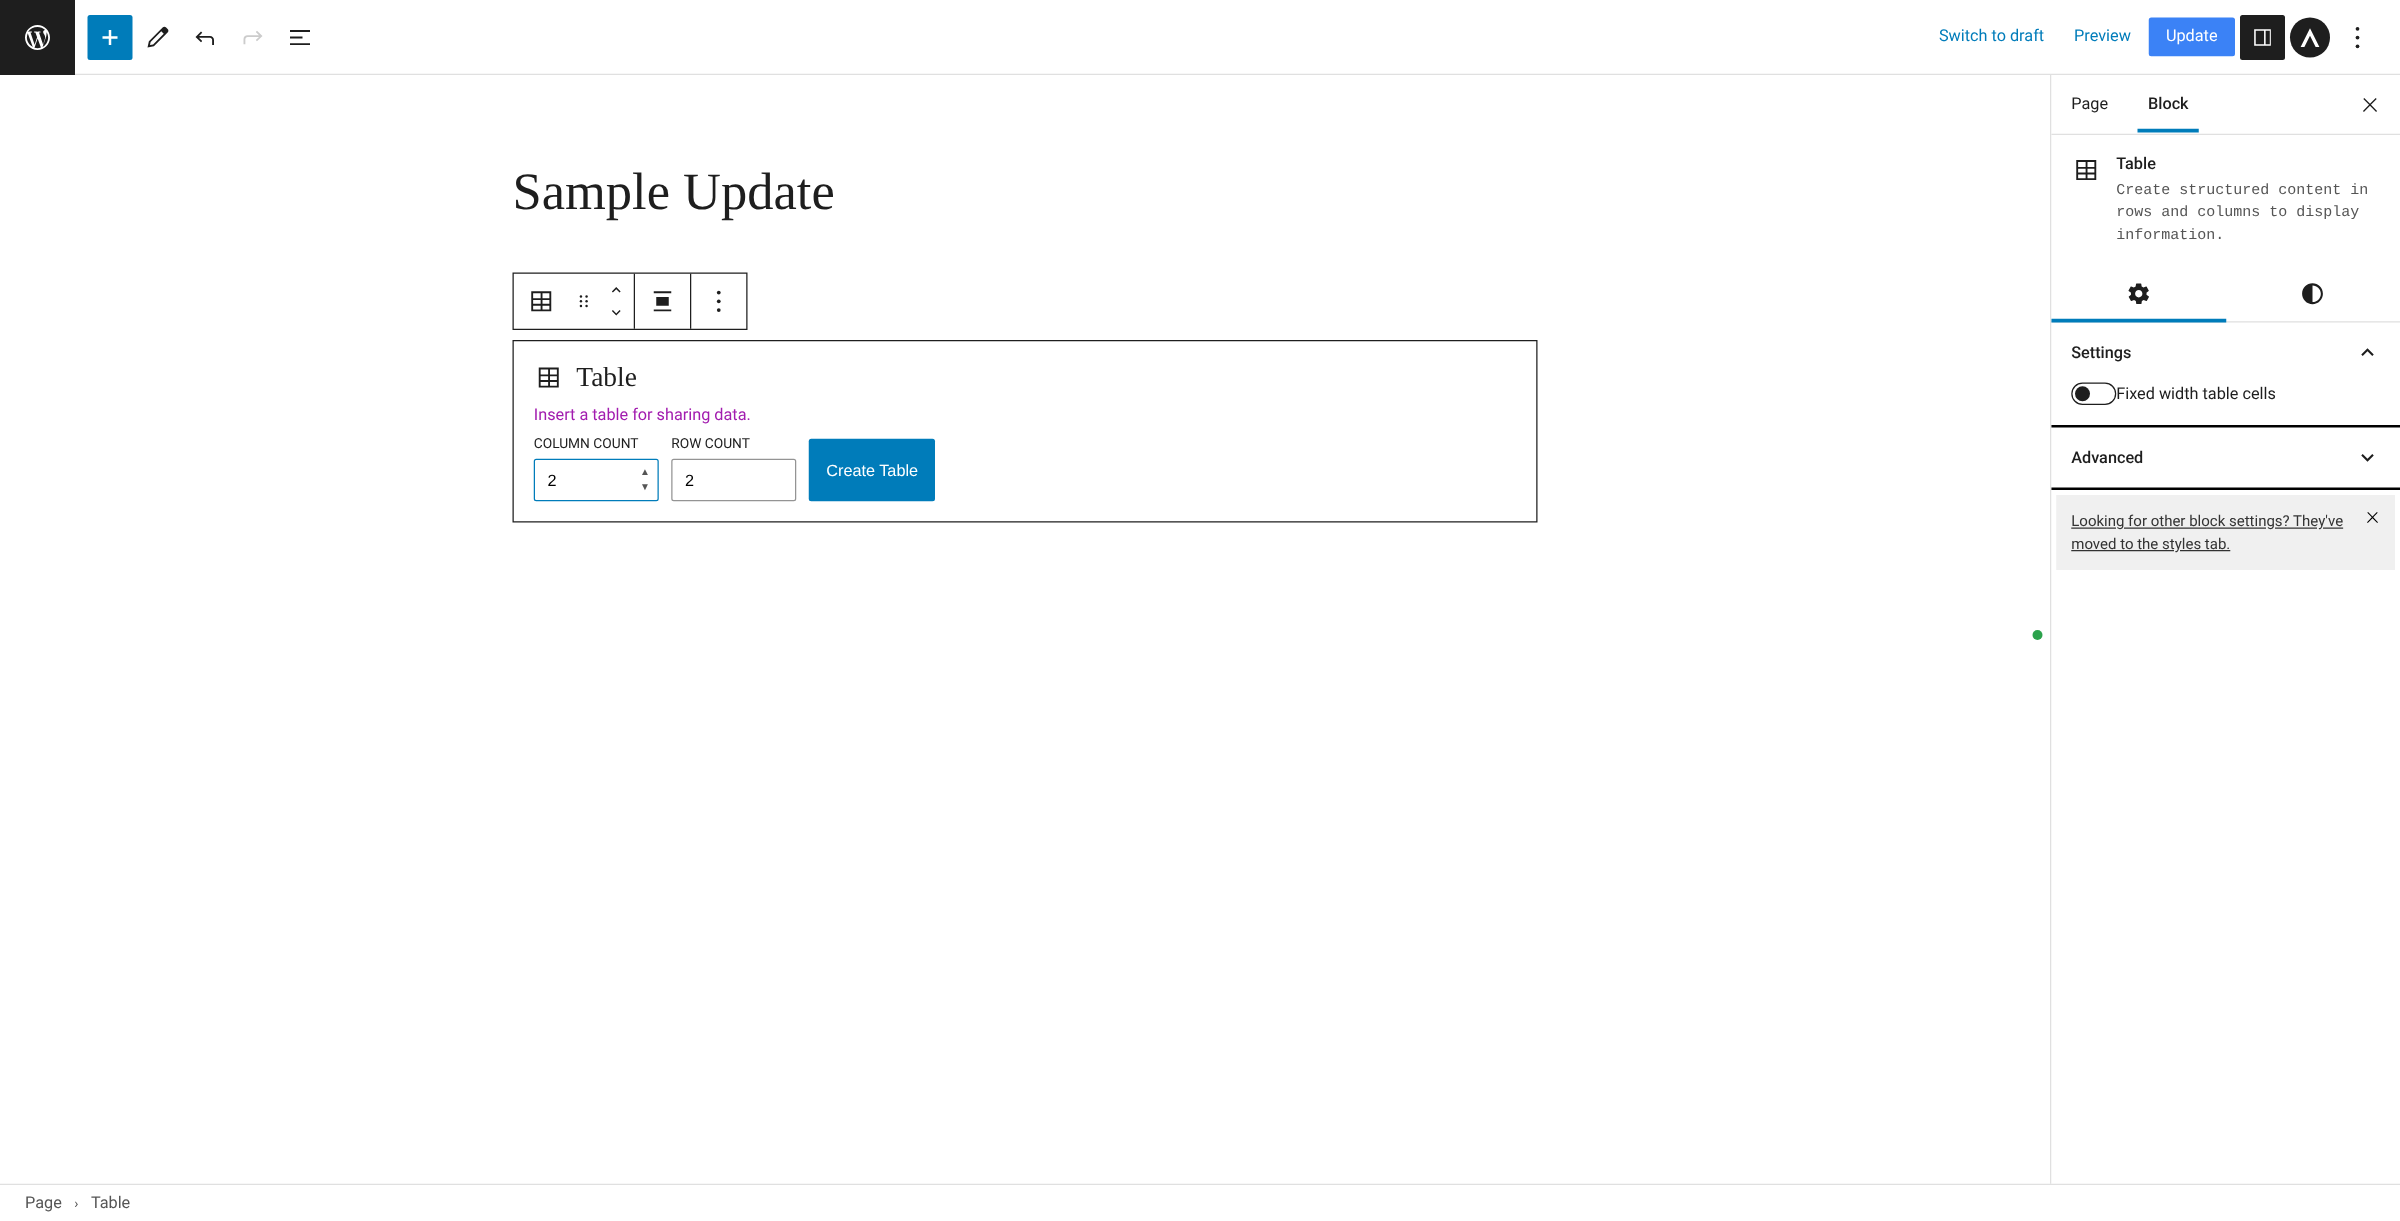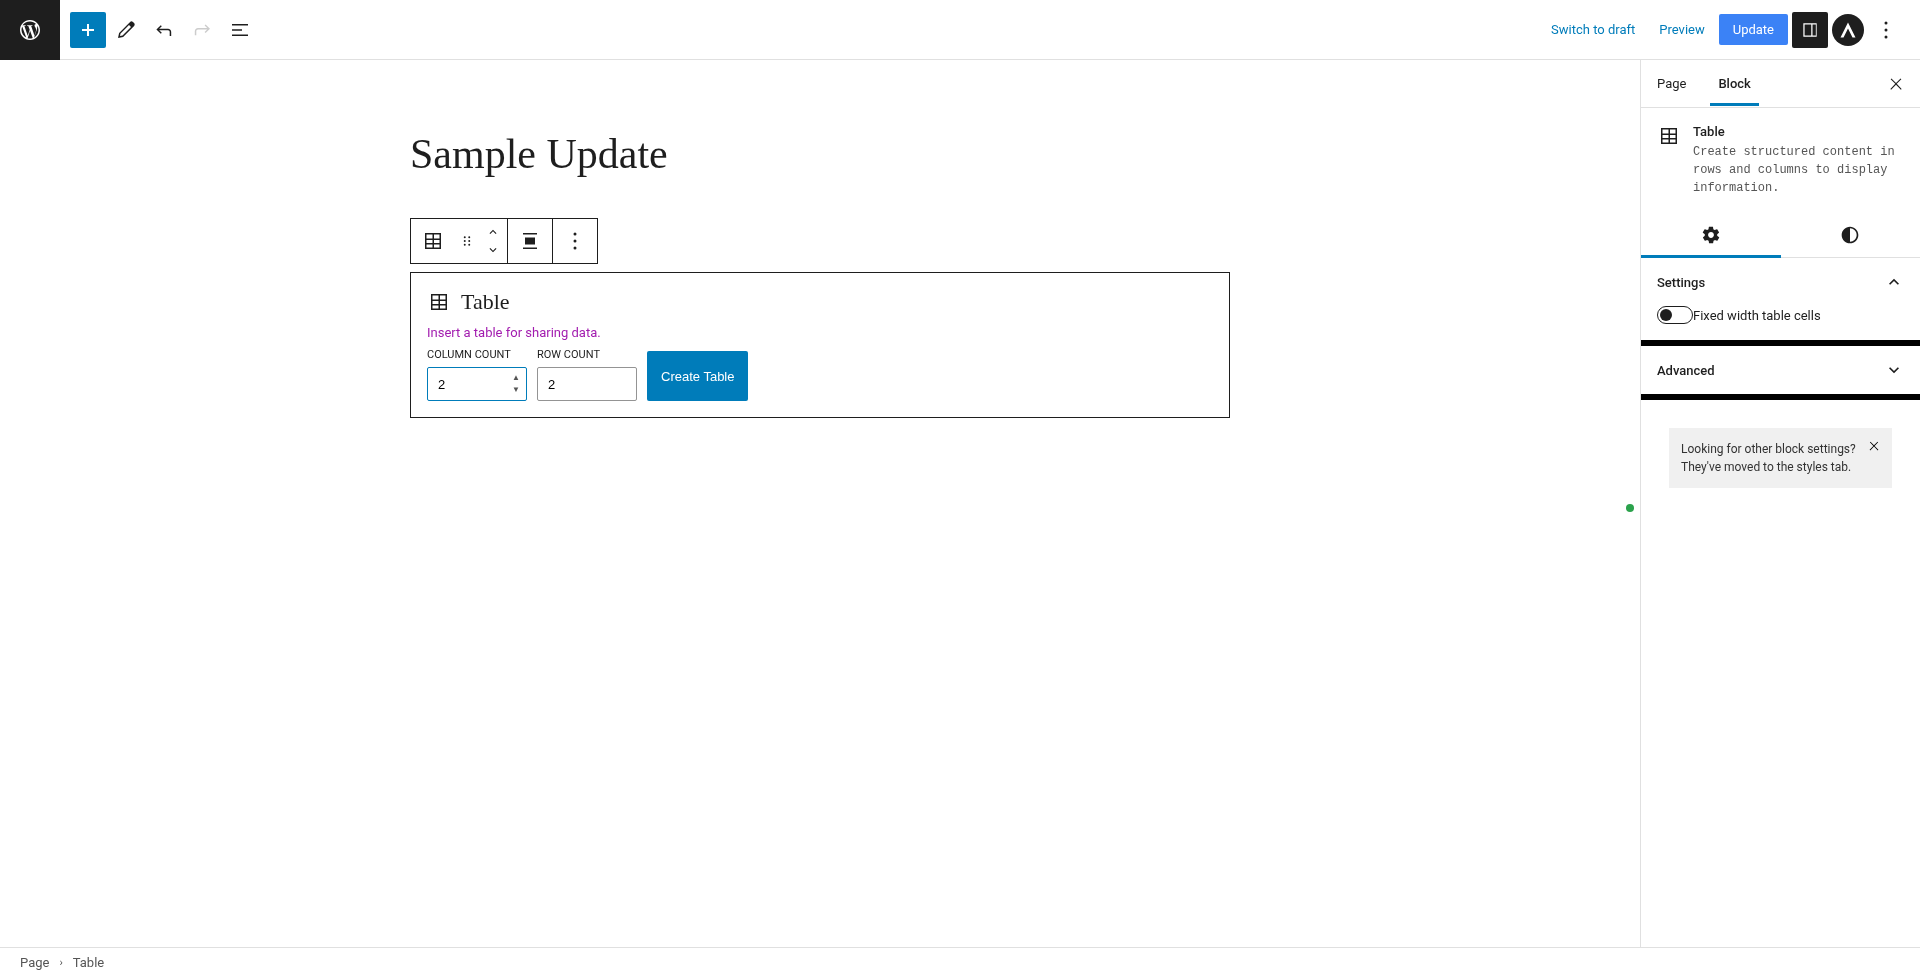--- a/index.html
+++ b/index.html
@@ -70,30 +70,30 @@
 .sb-close { margin-left: auto; width: 40px; height: 40px; display: flex; align-items: center; justify-content: center; cursor: pointer; margin-right: 4px; }
 .sb-close svg { width: 18px; height: 18px; fill: #1e1e1e; }
 .sb-block-info { padding: 16px; display: flex; gap: 12px; }
 .sb-block-info svg { width: 24px; height: 24px; fill: #1e1e1e; flex-shrink: 0; }
 .sb-block-name { font-size: 13px; font-weight: 500; margin-bottom: 4px; }
 .sb-block-desc { font-size: 12px; color: #555; line-height: 1.5; font-family: Liberation Mono, monospace; }
 .sb-subtabs { display: flex; border-bottom: 1px solid #e0e0e0; }
 .sb-subtab { flex: 1; padding: 12px; display: flex; justify-content: center; cursor: pointer; position: relative; }
 .sb-subtab.active::after { content: ''; position: absolute; bottom: -1px; left: 0; right: 0; height: 3.5px; background: #007cba; }
 .sb-subtab svg { width: 20px; height: 20px; fill: #1e1e1e; }
-.sb-section { border-bottom: 6px solid #000000; text-align: right; }
+.sb-section { border-bottom: 2px solid #000000; text-align: right; }
 .sb-section-head { display: flex; align-items: center; justify-content: space-between; padding: 14px 16px; cursor: pointer; }
 .sb-section-head span { font-size: 13px; font-weight: 500; }
 .sb-section-head svg { width: 20px; height: 20px; fill: #1e1e1e; }
 .sb-section-body { padding: 0 16px 16px; }
 .toggle-row { display: flex; align-items: center; gap: 0; }
 .toggle { width: 36px; height: 18px; border: 1px solid #1e1e1e; border-radius: 9px; position: relative; cursor: pointer; }
 .toggle::after { content: ''; width: 12px; height: 12px; background: #1e1e1e; border-radius: 50%; position: absolute; left: 2px; top: 2px; }
 .toggle-label { font-size: 13px; }
-.sb-notice { background: #f0f0f0; margin: 28px; padding: 12px 32px 12px 12px; font-size: 12px; color: #333; position: relative; line-height: 1.5; }
+.sb-notice { background: #f0f0f0; margin: 4px; padding: 12px 32px 12px 12px; font-size: 12px; color: #333; position: relative; line-height: 1.5; text-decoration: underline; }
 .sb-notice-close { position: absolute; right: 8px; top: 8px; width: 20px; height: 20px; display: flex; align-items: center; justify-content: center; cursor: pointer; }
 
 
 .footer { height: 30px; border-top: 1px solid #e0e0e0; display: flex; align-items: center; padding: 0 20px; font-size: 13px; color: #555; gap: 10px; }
 .footer .chev { font-size: 11px; }
 </style>
 </head>
 <body>
 
 <div class="app">

